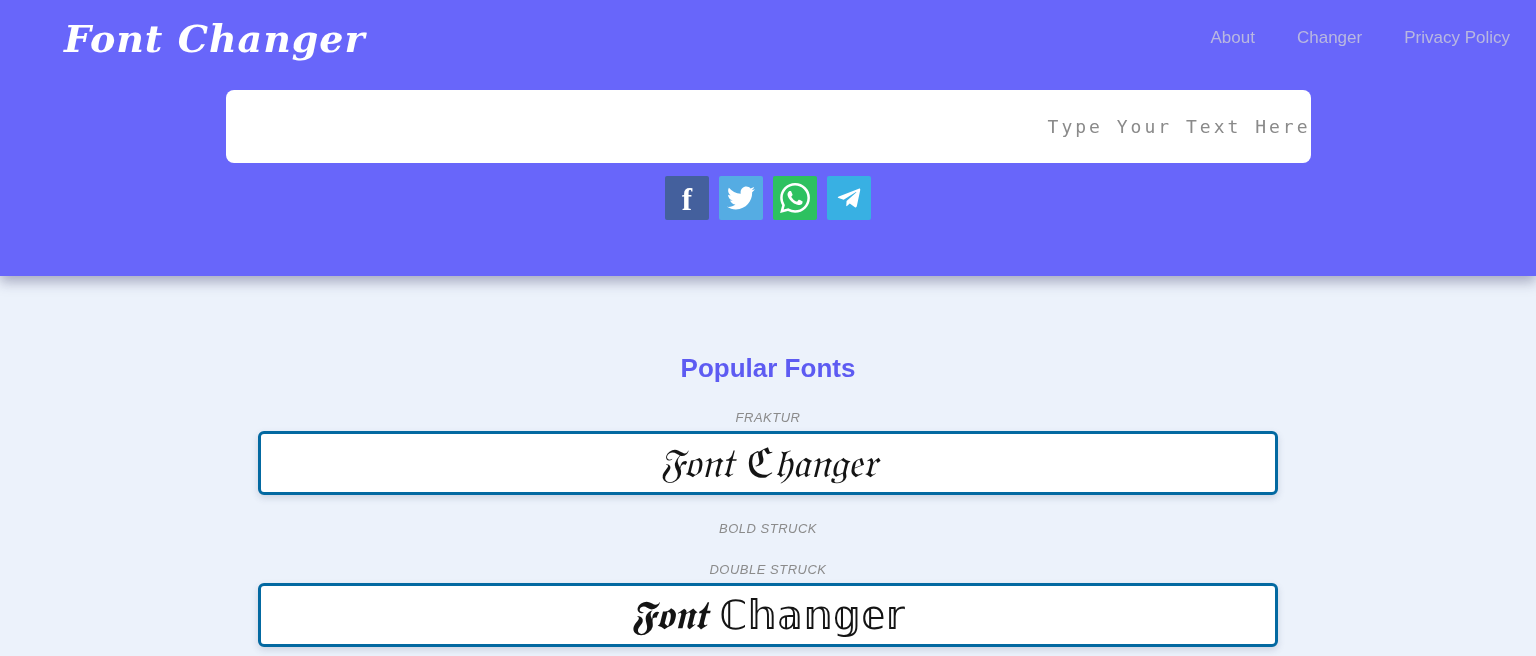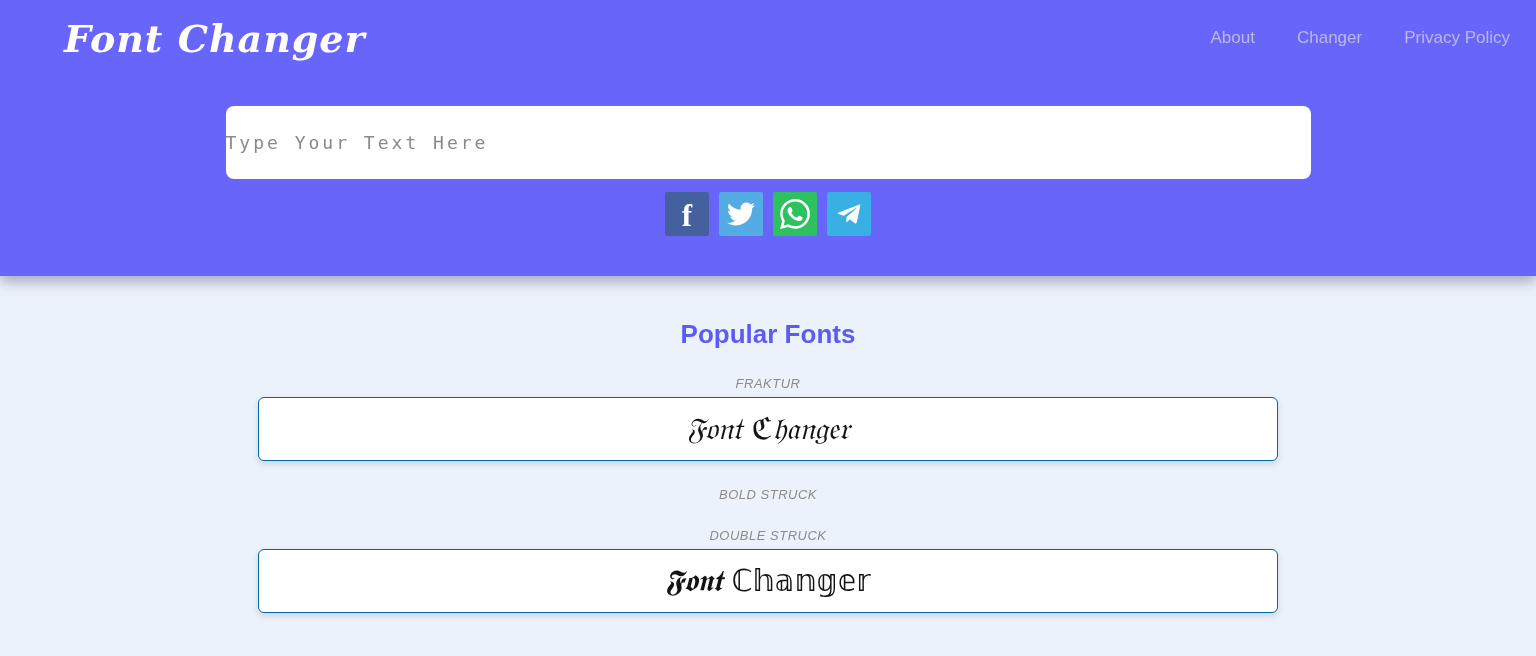--- a/index.html
+++ b/index.html
@@ -39,26 +39,26 @@
     font-weight: normal;
     color: #b9b8e0;
     cursor: pointer;
   }
 
   
   .text-input {
     display: block;
     width: 1085px;
     height: 73px;
-    margin: 36px auto 0 auto;
+    margin: 20px auto 0 auto;
     border: none;
     outline: none;
     border-radius: 8px;
     background: #ffffff;
-    text-align: left;
+    text-align: right;
     font-family: "DejaVu Sans Mono", monospace;
     font-size: 18px;
     letter-spacing: 3px;
     color: #444444;
   }
   .text-input::placeholder { color: #8a8a8a; opacity: 1; }
 
   
   .social-row {
     display: flex;
@@ -81,46 +81,46 @@
     font-weight: bold;
     font-size: 31px;
     color: #ffffff;
     line-height: 1;
     padding-top: 2px;
   }
 
   
   .main { text-align: center; }
   .heading {
-    margin-top: 43px;
+    margin-top: 77px;
     font-size: 26px;
     font-weight: bold;
     color: #5d5bf2;
   }
   .font-group { margin-top: 26px; font-style: italic; }
   .font-group:first-of-type { margin-top: 17px; }
   .font-label {
     font-size: 13px;
     color: #8b8b8b;
     letter-spacing: 0.5px;
     margin-bottom: 6px;
   }
   .font-card {
     width: 1020px;
     height: 64px;
     margin: 0 auto;
     background: #ffffff;
-    border: 1px solid #0369a1;
+    border: 3px solid #0369a1;
     border-radius: 6px;
     box-shadow: 0 3px 7px rgba(60, 70, 110, 0.18);
     display: flex;
     align-items: center;
     justify-content: center;
     font-family: "DejaVu Serif", "DejaVu Sans", serif;
-    font-size: 30px;
+    font-size: 40px;
     color: #141414;
     cursor: pointer;
   }
 </style>
 </head>
 <body>
 
 <div class="header">
   <div class="header-top">
     <div class="logo">Font Changer</div>

